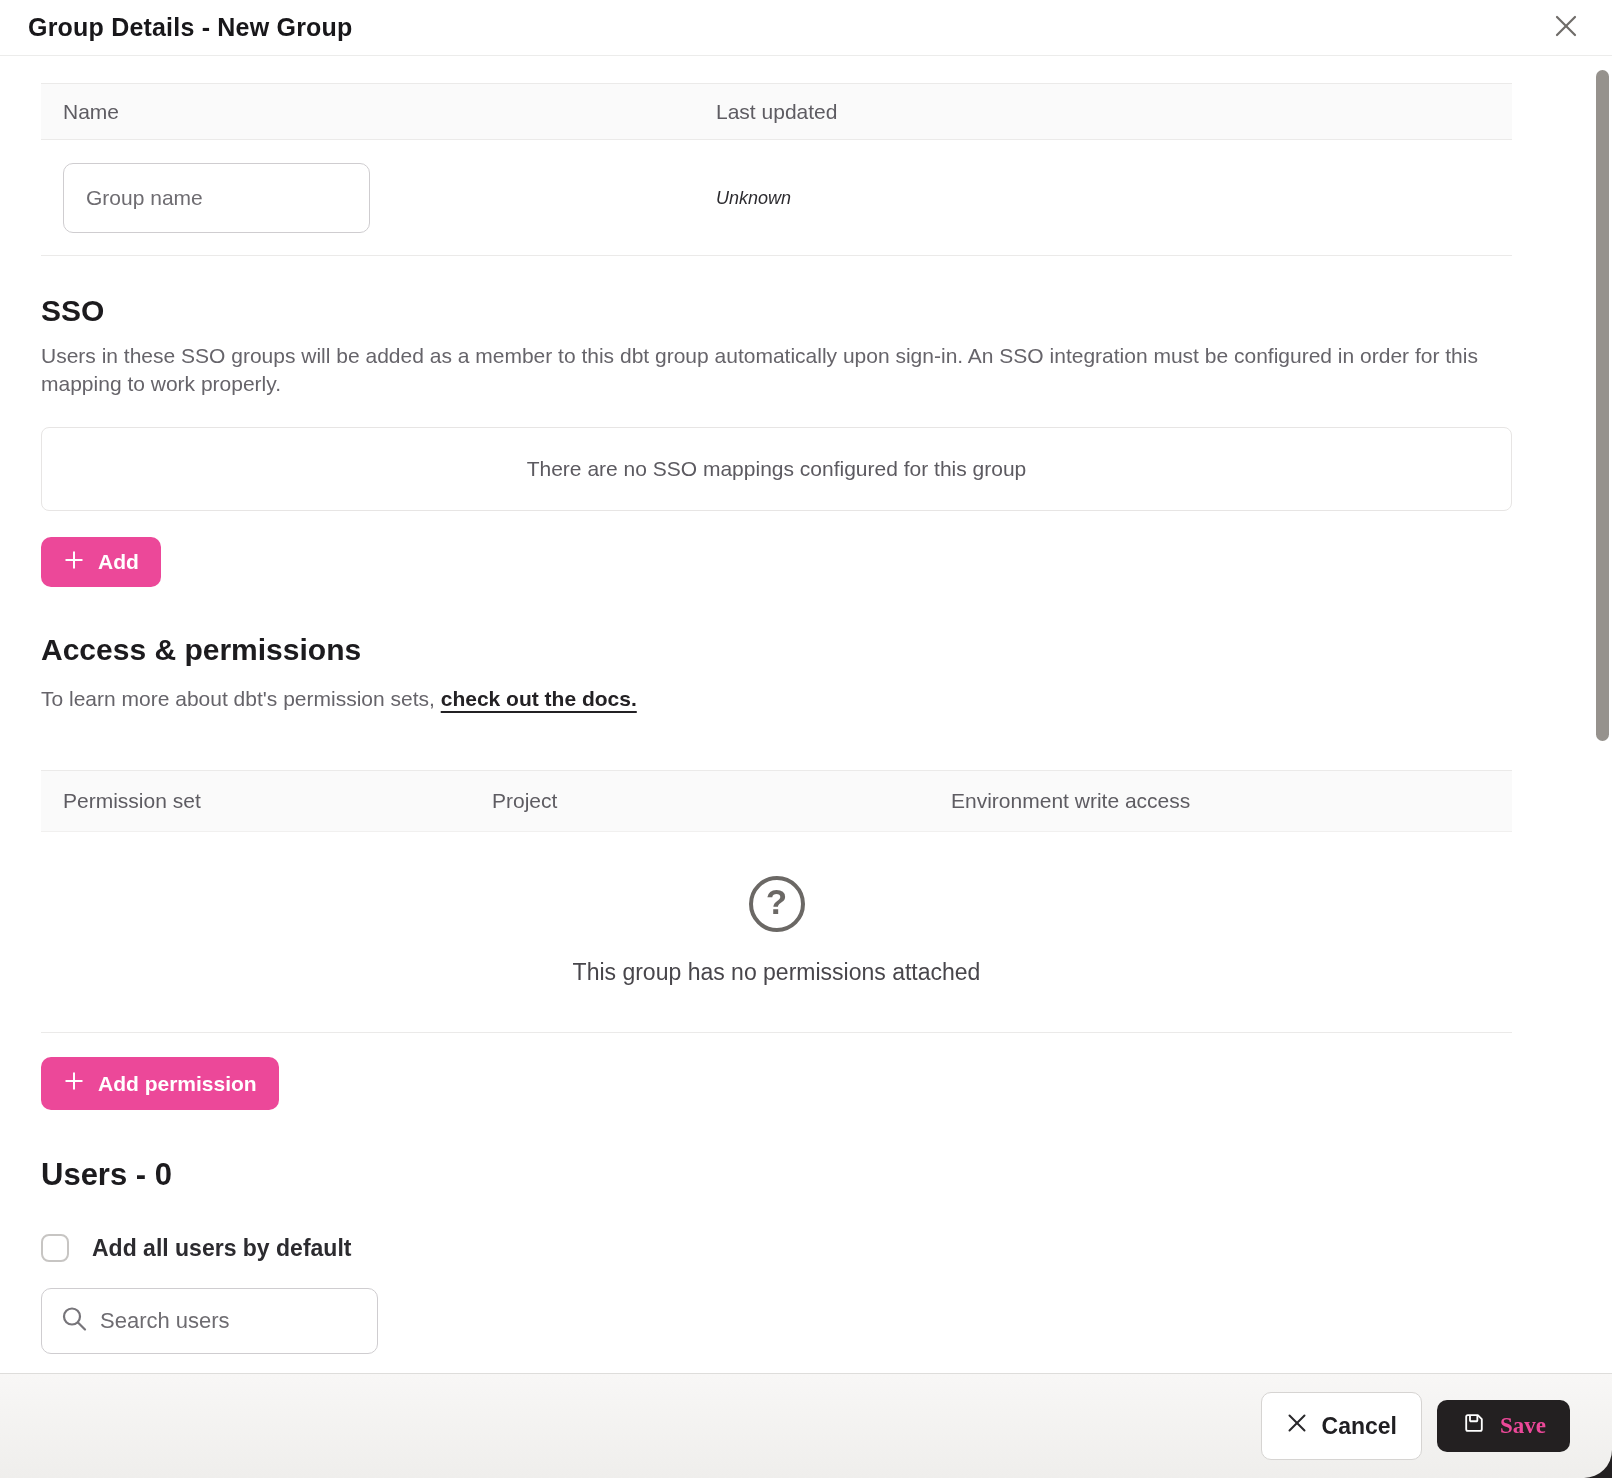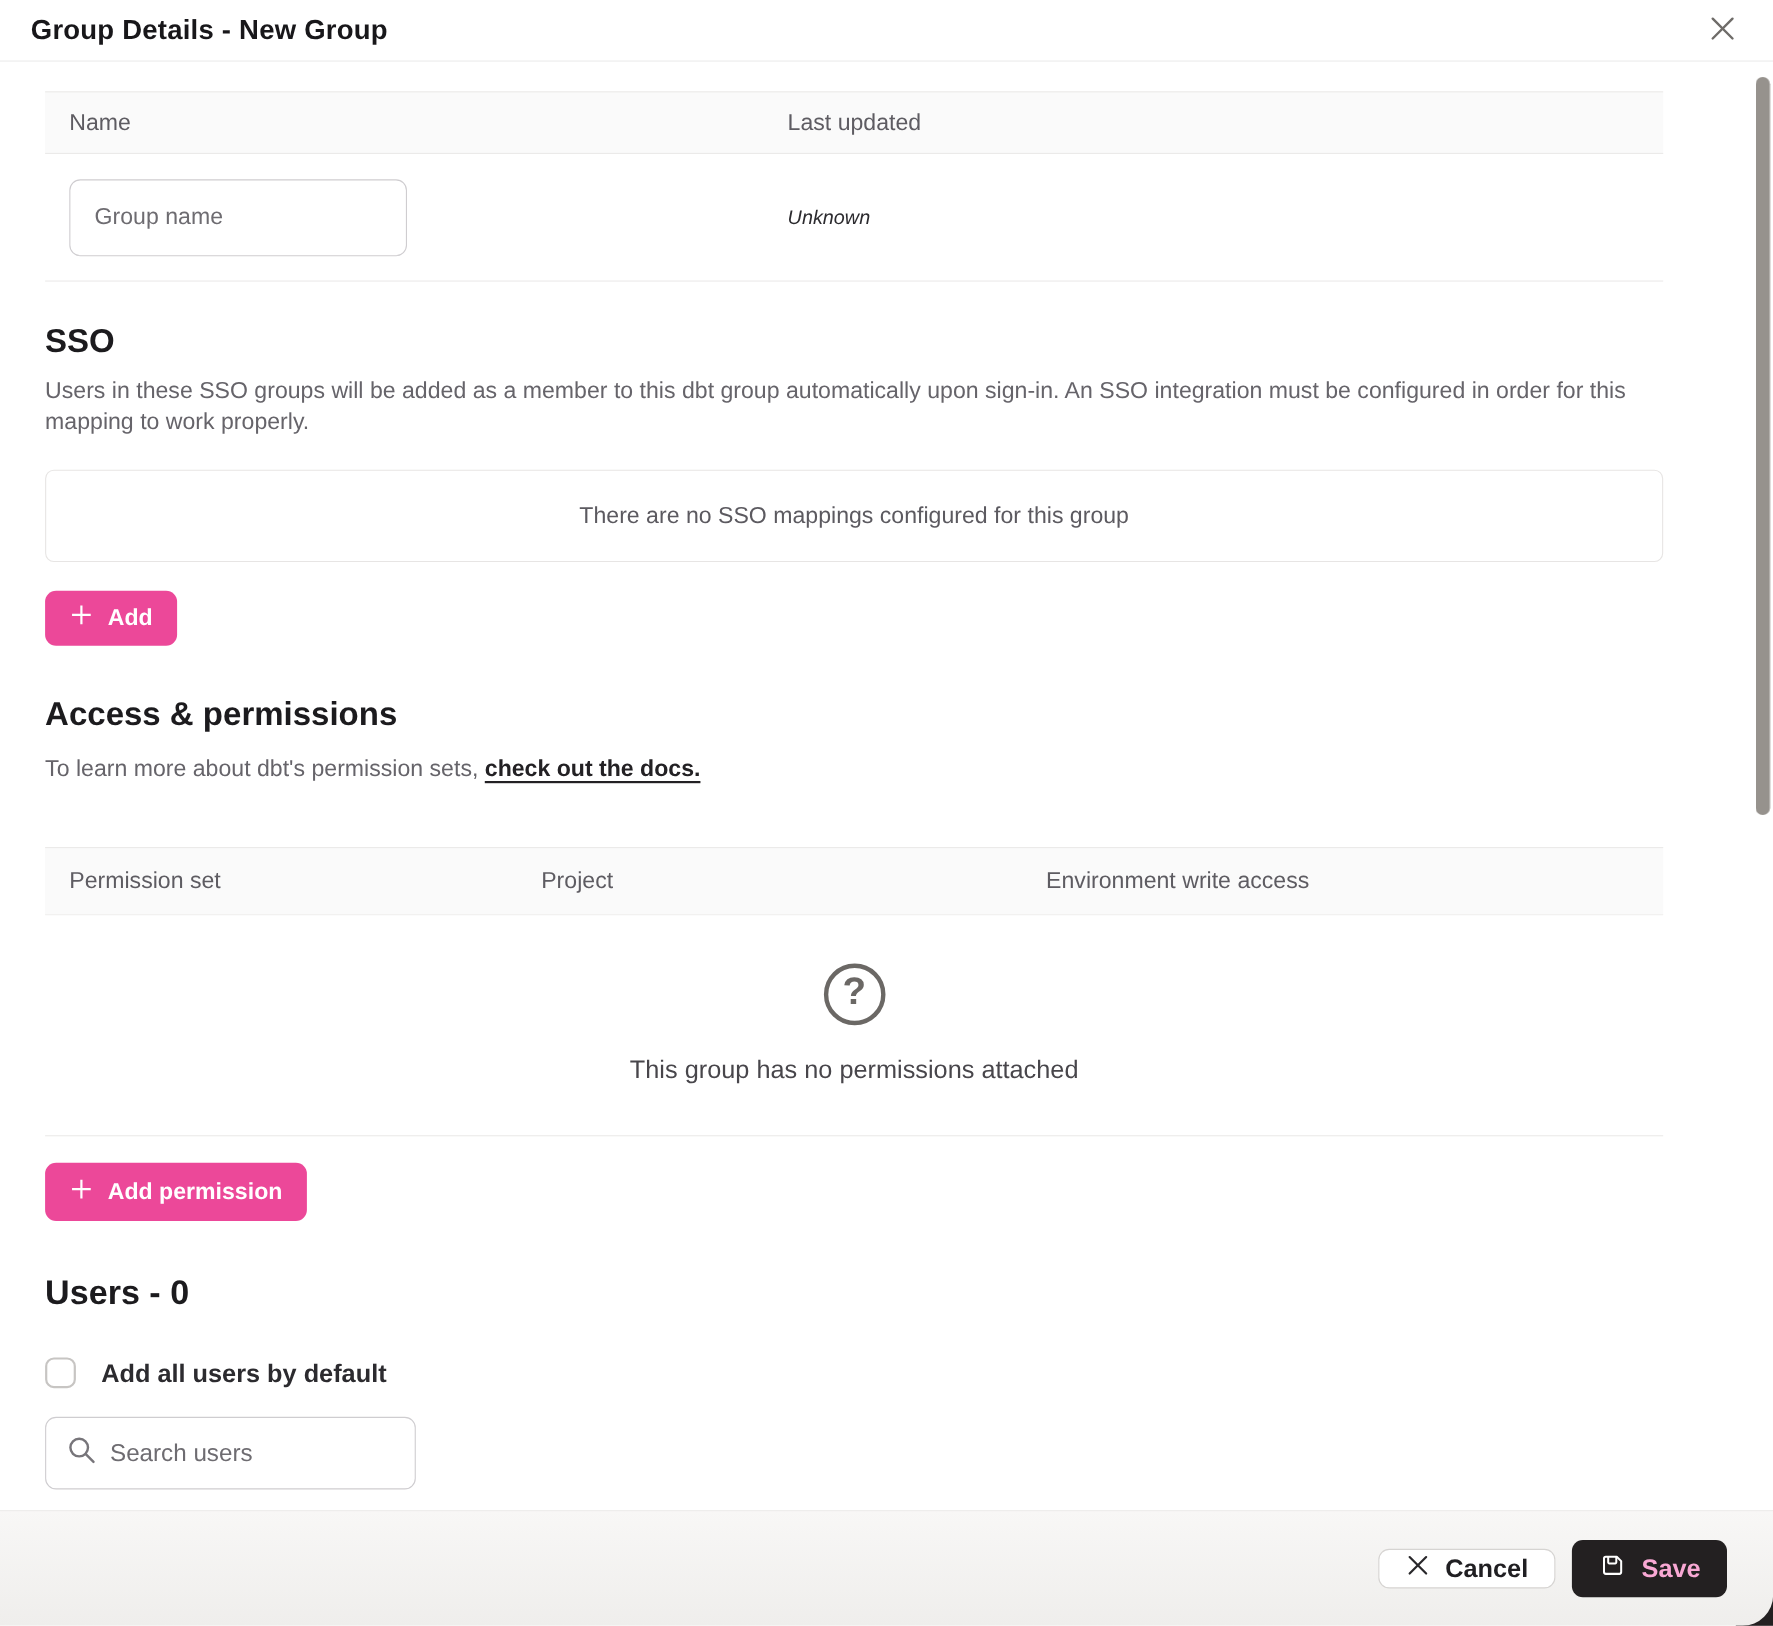--- a/index.html
+++ b/index.html
@@ -150,32 +150,32 @@
     background: linear-gradient(#f8f7f6, #efeeec);
     border-top: 1px solid #dedddb;
     border-bottom-right-radius: 28px;
     display: flex; align-items: center; justify-content: flex-end;
     gap: 15px; padding-right: 42px;
   }
   .btn-cancel {
     display: inline-flex; align-items: center; gap: 14px;
     background: #ffffff; color: #201f22;
     border: 1px solid #d6d4d2; border-radius: 10px;
-    height: 36px; padding: 0 24px;
+    height: 68px; padding: 0 24px;
     font-size: 23px; font-weight: 600;
     font-family: "Liberation Sans", sans-serif;
     cursor: pointer;
   }
   .btn-save {
     display: inline-flex; align-items: center; gap: 13px;
-    background: #232021; color: #f9a8d4;
+    background: #232021; color: #ec4899;
     border: none; border-radius: 10px;
     height: 52px; padding: 0 24px;
     font-size: 23px; font-weight: 600;
-    font-family: Liberation Sans, sans-serif;
+    font-family: Liberation Serif, serif;
     cursor: pointer;
     text-align: center;
   }
 
   
   .scrollbar-thumb {
     position: fixed; right: 3px; top: 70px; z-index: 4;
     width: 13px; height: 671px;
     border-radius: 7px;
     background: #96928d;

